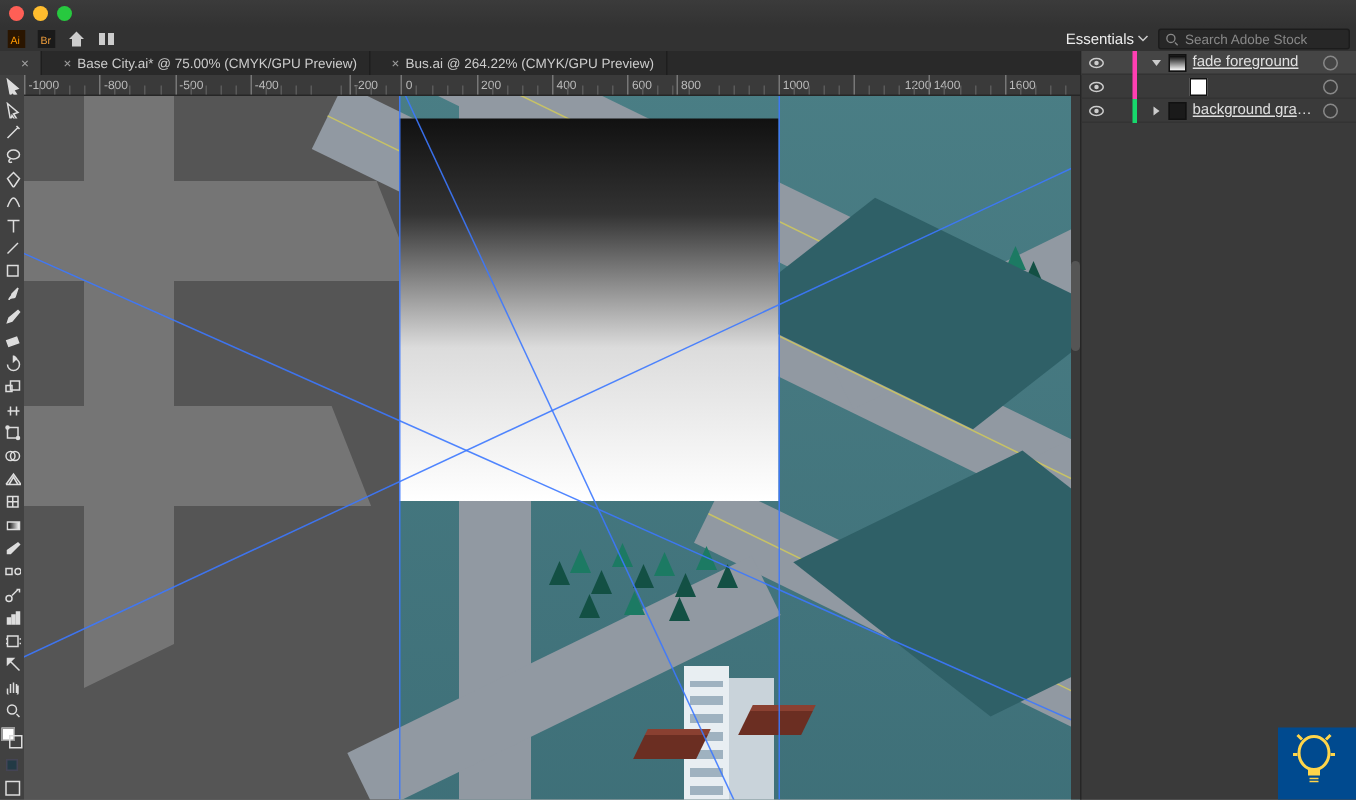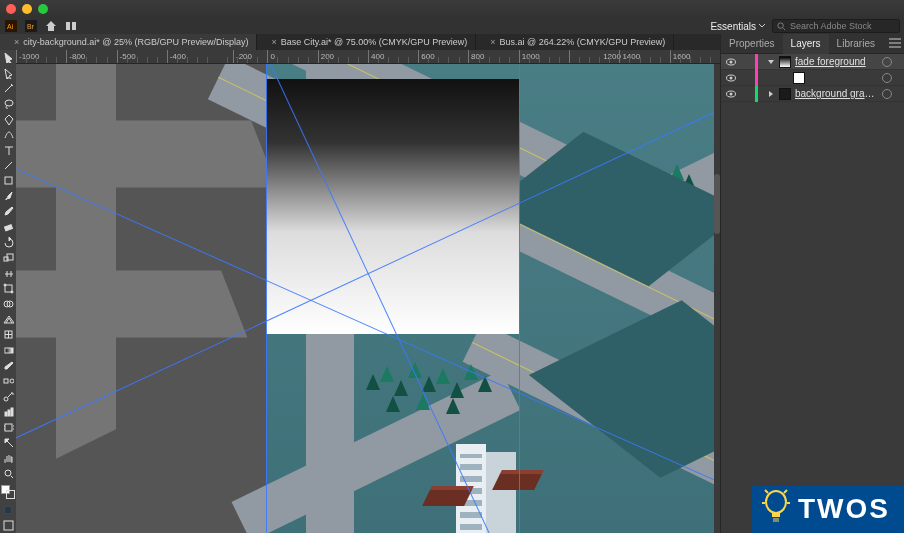--- a/index.html
+++ b/index.html
@@ -139,21 +139,20 @@
         <circle cx="4" cy="4" r="3" stroke="#888" fill="none"></circle>
         <line x1="7" y1="7" x2="9" y2="9" stroke="#888"></line>
       </svg>
     <span style="color:#888">Search Adobe Stock</span>
   </div>
 </div>
 
 <div class="tabstrip">
   <div class="doc-tab active">
     <span class="close">×</span>
-    <span style="margin-left:4px">city-background.ai* @ 25% (RGB/GPU Preview/Display)</span>
   </div>
   <div class="doc-tab">
     <span class="close">×</span>
     <span style="margin-left:4px">Base City.ai* @ 75.00% (CMYK/GPU Preview)</span>
   </div>
   <div class="doc-tab">
     <span class="close">×</span>
     <span style="margin-left:4px">Bus.ai @ 264.22% (CMYK/GPU Preview)</span>
   </div>
 </div>
@@ -198,21 +197,21 @@
       <div class="ruler-tick" style="left: 352px;">400</div>
       <div class="ruler-sub" style="left: 362.057px;"></div>
       <div class="ruler-sub" style="left: 372.114px;"></div>
       <div class="ruler-sub" style="left: 382.171px;"></div>
       <div class="ruler-sub" style="left: 392.229px;"></div>
       <div class="ruler-tick" style="left: 402.286px;">600</div>
       <div class="ruler-sub" style="left: 412.343px;"></div>
       <div class="ruler-sub" style="left: 422.4px;"></div>
       <div class="ruler-sub" style="left: 432.457px;"></div>
       <div class="ruler-sub" style="left: 442.514px;"></div>
-      <div class="ruler-tick" style="left: 452px; text-align: center;">800</div>
+      <div class="ruler-tick" style="left: 435px; text-align: center;">800</div>
       <div class="ruler-sub" style="left: 462.629px;"></div>
       <div class="ruler-sub" style="left: 472.686px;"></div>
       <div class="ruler-sub" style="left: 482.743px;"></div>
       <div class="ruler-sub" style="left: 492.8px;"></div>
       <div class="ruler-tick" style="left: 502.857px;">1000</div>
       <div class="ruler-sub" style="left: 512.914px;"></div>
       <div class="ruler-sub" style="left: 522.971px;"></div>
       <div class="ruler-sub" style="left: 533.029px;"></div>
       <div class="ruler-sub" style="left: 543.086px;"></div>
       <div class="ruler-tick" style="left: 553.143px; padding-left: 33px;">1200</div>
@@ -648,30 +647,20 @@
   <div class="guide diag" style="left:-100px; top:60px; transform: rotate(24deg);"></div>
   <div class="guide diag" style="left:250px; top:-10px; transform: rotate(65deg);"></div>
 
 </div>
 
 <div class="right-scrollbar">
   <div class="thumb"></div>
 </div>
 
 <div class="right-col">
-  <div class="panel-tabstrip">
-    <div class="panel-tab">Properties</div>
-    <div class="panel-tab active">Layers</div>
-    <div class="panel-tab">Libraries</div>
-    <div class="panel-menu">
-      <svg width="12" height="10" viewBox="0 0 12 10">
-          <path d="M0 1h12M0 5h12M0 9h12" stroke="#ccc"></path>
-        </svg>
-    </div>
-  </div>
   <div class="layers-panel" id="layers-panel">
       <div class="layer-row selected">
         <span class="vis-eye">
           <svg viewBox="0 0 10 10">
             <ellipse cx="5" cy="5" rx="4.5" ry="3" fill="none" stroke="#ccc"></ellipse>
             <circle cx="5" cy="5" r="1.5" fill="#ccc"></circle>
           </svg>
         </span>
         <span class="lock-col"></span>
         <span class="color-strip" style="background:#ff3fb2"></span>
@@ -727,14 +716,13 @@
 
 <div class="watermark">
   <span class="bulb">
     <svg width="28" height="36" viewBox="0 0 28 36">
         <ellipse cx="14" cy="13" rx="10" ry="11" fill="none" stroke="#ffd54a" stroke-width="2"></ellipse>
         <path d="M10 24h8v4h-8z" fill="#ffd54a"></path>
         <path d="M11 30h6M11 32h6" stroke="#ffd54a"></path>
         <path d="M6 4l-3-3M22 4l3-3M3 14H0M28 14h-3" stroke="#ffd54a" stroke-width="2"></path>
       </svg>
   </span>
-  <span class="text">TWOS</span>
 </div>
 
 </body></html>

